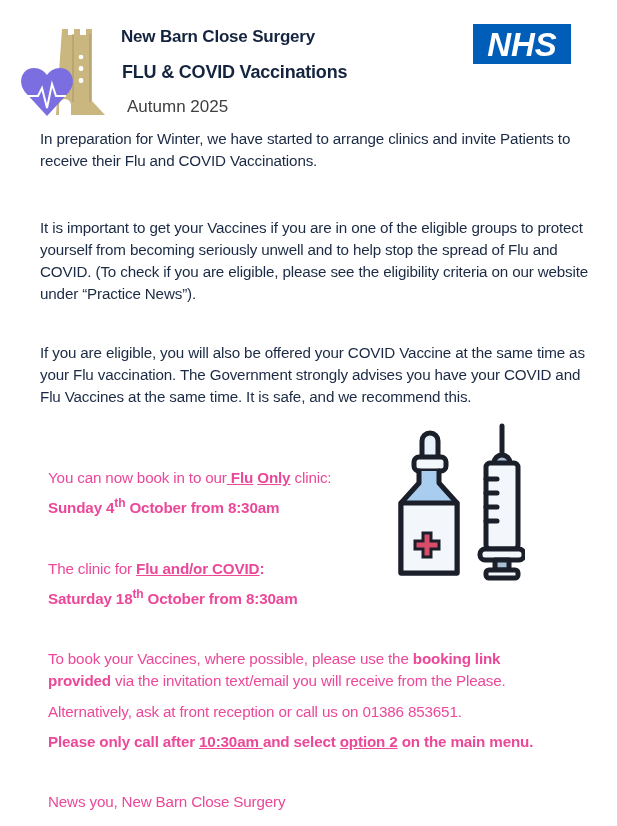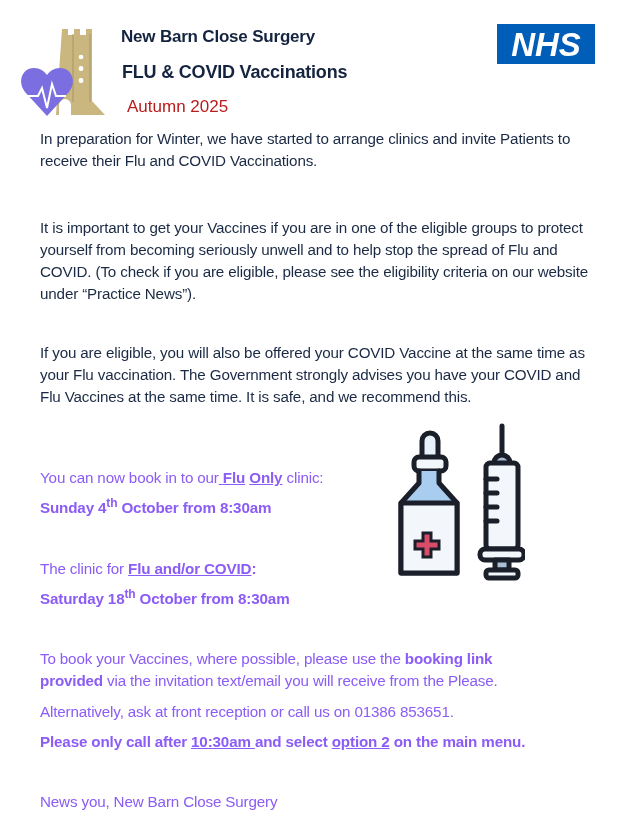--- a/index.html
+++ b/index.html
@@ -3,31 +3,31 @@
 <meta charset="utf-8">
 <style>
   html, body { margin: 0; padding: 0; background: #ffffff; }
   body {
     width: 617px; height: 826px; position: relative; overflow: hidden;
     font-family: "Liberation Sans", "DejaVu Sans", sans-serif;
     color: #1b2a44;
   }
   .abs { position: absolute; }
   .logo { left: 20px; top: 24px; width: 100px; height: 100px; }
-  .nhs { left: 497px; top: 24px; width: 98px; height: 46px; }
+  .nhs { left: 473px; top: 24px; width: 98px; height: 46px; }
   .surgery-name { left: 121px; top: 27px; font-size: 17px; font-weight: bold; color: #14243f; letter-spacing: -0.2px; text-align: center; }
   .title { left: 122px; top: 62px; font-size: 18px; font-weight: bold; color: #14243f; letter-spacing: -0.2px; }
-  .subtitle { left: 127px; top: 97px; font-size: 17px; color: #b91c1c; }
+  .subtitle { left: 127px; top: 97px; font-size: 17px; color: #404040; }
   .p { left: 40px; font-size: 15.2px; line-height: 22px; color: #1b2a44; letter-spacing: -0.15px; }
   .p1 { top: 128px; width: 560px; }
   .p2 { top: 217px; width: 560px; }
   .p3 { top: 342px; width: 560px; }
   .b { font-weight: bold; }
   .u { text-decoration: underline; }
-  .line { left: 40px; font-size: 15.2px; color: #8b5cf6; white-space: nowrap; letter-spacing: -0.15px; }
+  .line { left: 48px; font-size: 15.2px; color: #ec4899; white-space: nowrap; letter-spacing: -0.15px; }
   sup { font-size: 12px; vertical-align: super; line-height: 0; }
   .vaccine { left: 395px; top: 423px; width: 130px; height: 158px; }
 </style>
 </head>
 <body>
 
 <div class="abs logo">
   <svg width="100" height="100" viewBox="0 0 100 100">
 
     <path d="M42 5 h6 v6 h6 v-6 h6 v6 h6 v-6 h6 v72 l13 14 h-34 v-10 a6 6 0 0 0 -12 0 v10 h-3 z" fill="#C9B77F"></path>

